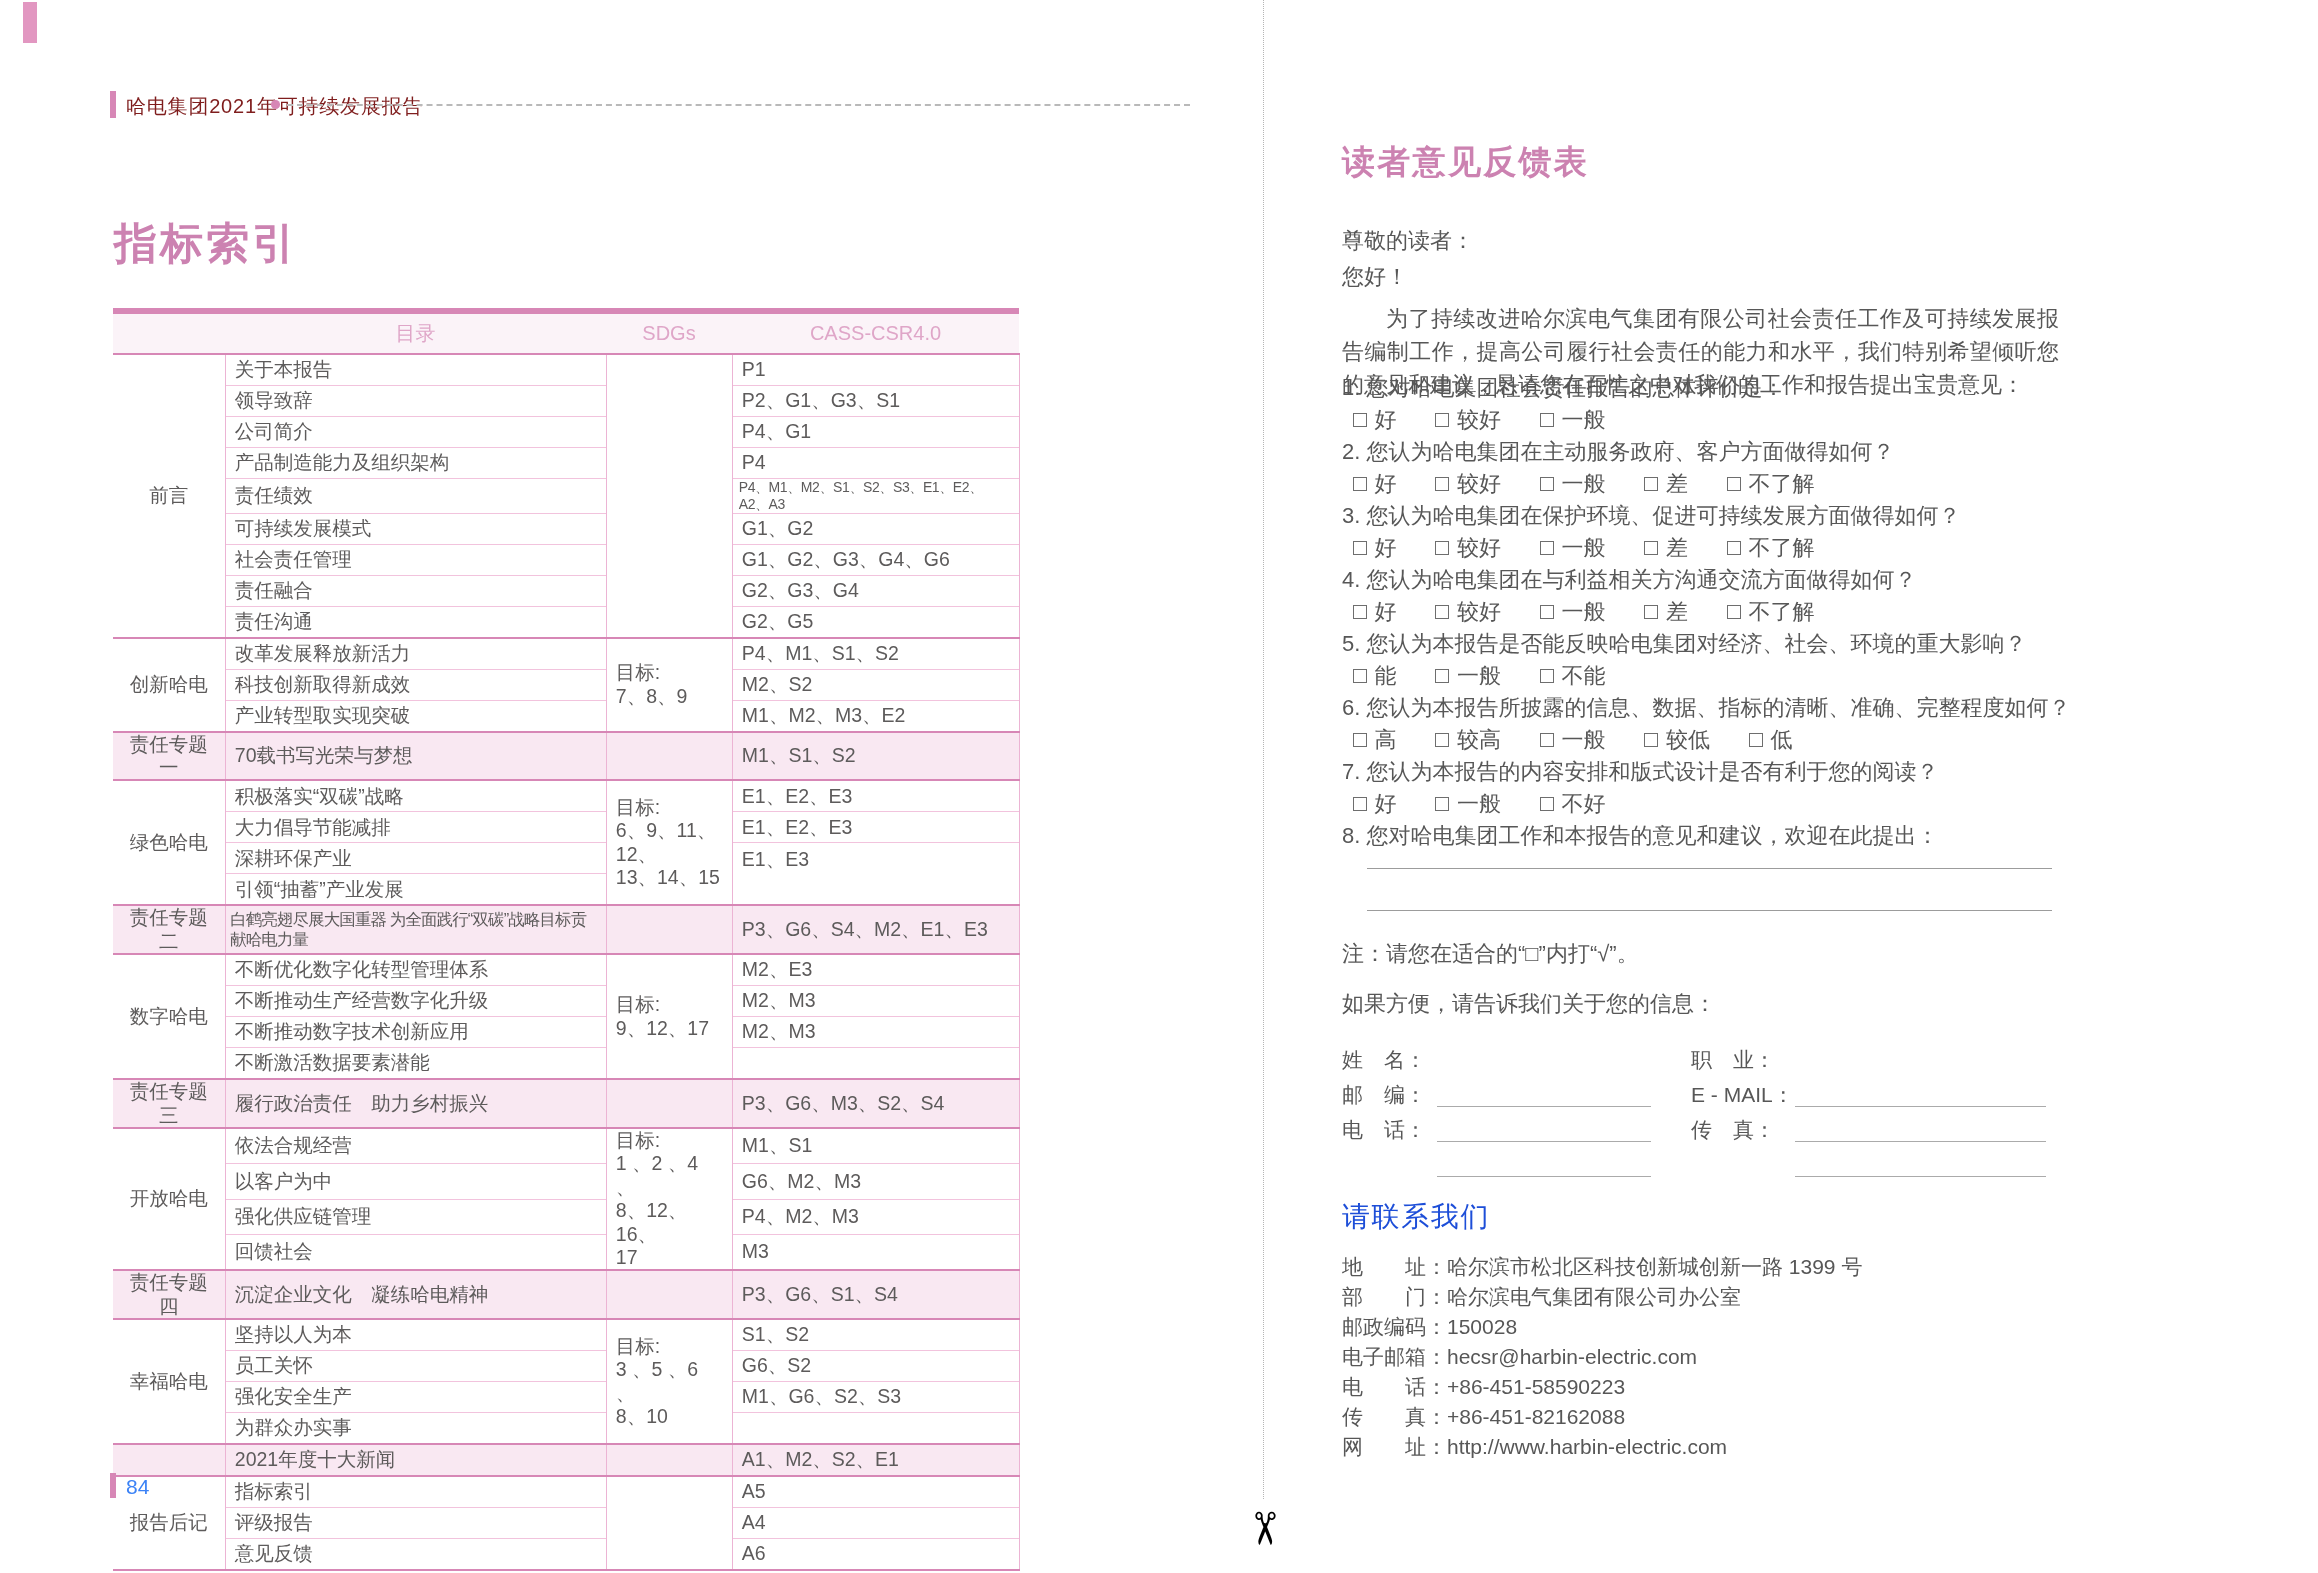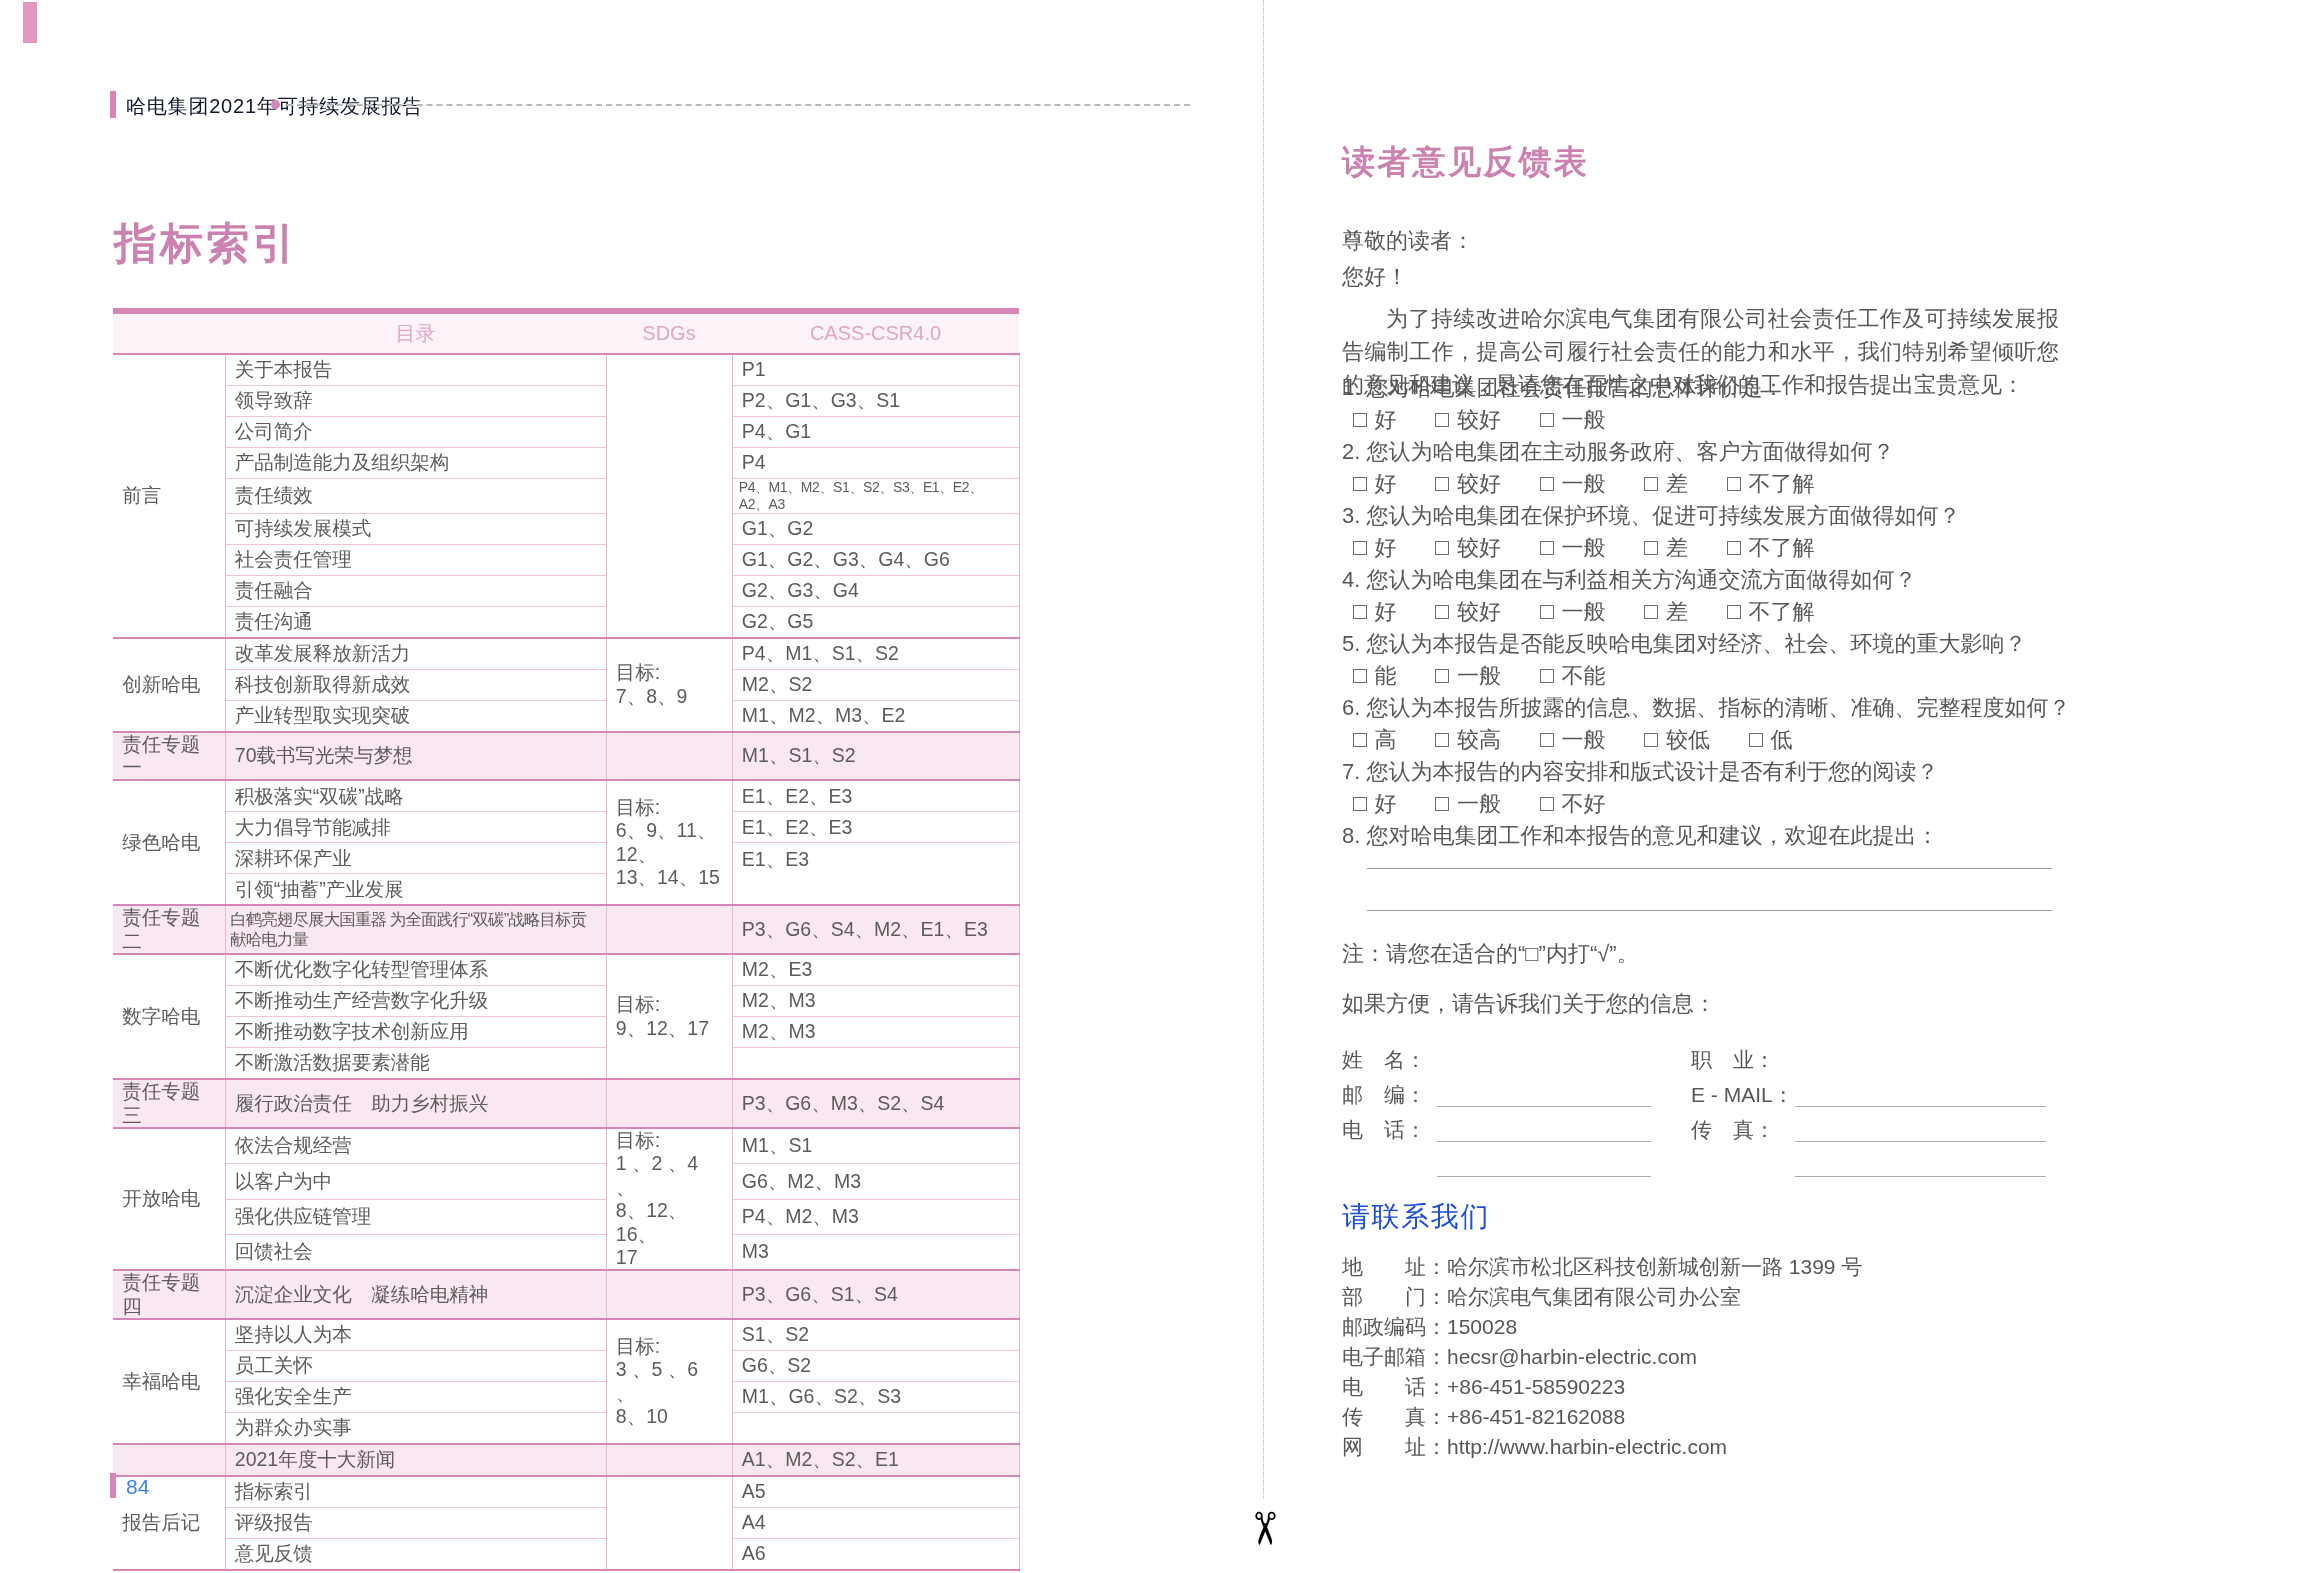--- a/index.html
+++ b/index.html
@@ -7,21 +7,21 @@
     width:2319px;height:1573px;position:relative;background:#ffffff;
     font-family:"Liberation Sans","DejaVu Sans",sans-serif;color:#575757;
     overflow:hidden;
   }
   
   .abs{position:absolute;}
   
   .corner-mark{left:23.4px;top:2.3px;width:13.2px;height:41px;background:#e297c1;}
   
   .lp-header-bar{left:110px;top:91px;width:5.5px;height:26.5px;background:#d787b6;}
-  .lp-header-text{left:126px;top:93px;font-size:20px;color:#0f172a;letter-spacing:0.8px;}
+  .lp-header-text{left:126px;top:93px;font-size:20px;color:#7f1d1d;letter-spacing:0.8px;}
   .lp-header-dot{left:271px;top:100px;width:8.6px;height:8.6px;border-radius:50%;background:#d787b6;}
   .lp-header-dash{left:287px;top:104px;width:903px;border-top:2.3px dashed #b9b9b9;}
   
   .lp-title{left:114px;top:215px;font-size:43px;font-weight:bold;color:#cc82b1;letter-spacing:3.1px;}
   
   table.index-table{
     position:absolute;left:113px;top:308px;width:906px;
     border-collapse:collapse;table-layout:fixed;
     border-top:6.2px solid #d787b6;border-bottom:2.3px solid #d787b6;
   }
@@ -30,21 +30,21 @@
     text-align:center;border-bottom:1.6px solid #d787b6;padding:0;
   }
   table.index-table tbody td{
     height:30px;border-top:1.6px solid #f2c3dd;color:#5d5b5b;
     font-size:19.5px;padding:0 9.3px;vertical-align:middle;line-height:1.2;
     background:#ffffff;
   }
   table.index-table tbody tr.first-row td{border-top:none;}
   table.index-table tbody tr.sec-start td{border-top:2.3px solid #d787b6;}
   table.index-table tbody tr.hl td{background:#f9e8f2;}
-  td.cell-section{text-align:left;padding:0 3.1px;border-right:1.6px solid #ecb4d4;font-size:18.7px;}
+  td.cell-section{text-align:center;padding:0 3.1px;border-right:1.6px solid #ecb4d4;font-size:18.7px;}
   td.cell-topic{border-right:1.6px solid #ecb4d4;}
   td.cell-topic.small-topic{font-size:16.4px;letter-spacing:-0.8px;padding:0 4.7px;}
   td.cell-sdgs{border-right:1.6px solid #ecb4d4;font-size:17px;line-height:1.5;white-space:pre-line;padding:0 7.8px;margin-top:11px;}
   td.cell-cass{border-right:1.6px solid #ecb4d4;}
   td.cell-cass.small-cass{font-size:14px;letter-spacing:-0.4px;padding:0 6.2px;}
   td.cell-cass.top-align{vertical-align:top;padding-top:4.7px;}
   
   .lp-pagenum-bar{left:110px;top:1473px;width:5.5px;height:25px;background:#d787b6;}
   .lp-pagenum{left:126px;top:1475px;font-size:21px;color:#3b82f6;}
   

